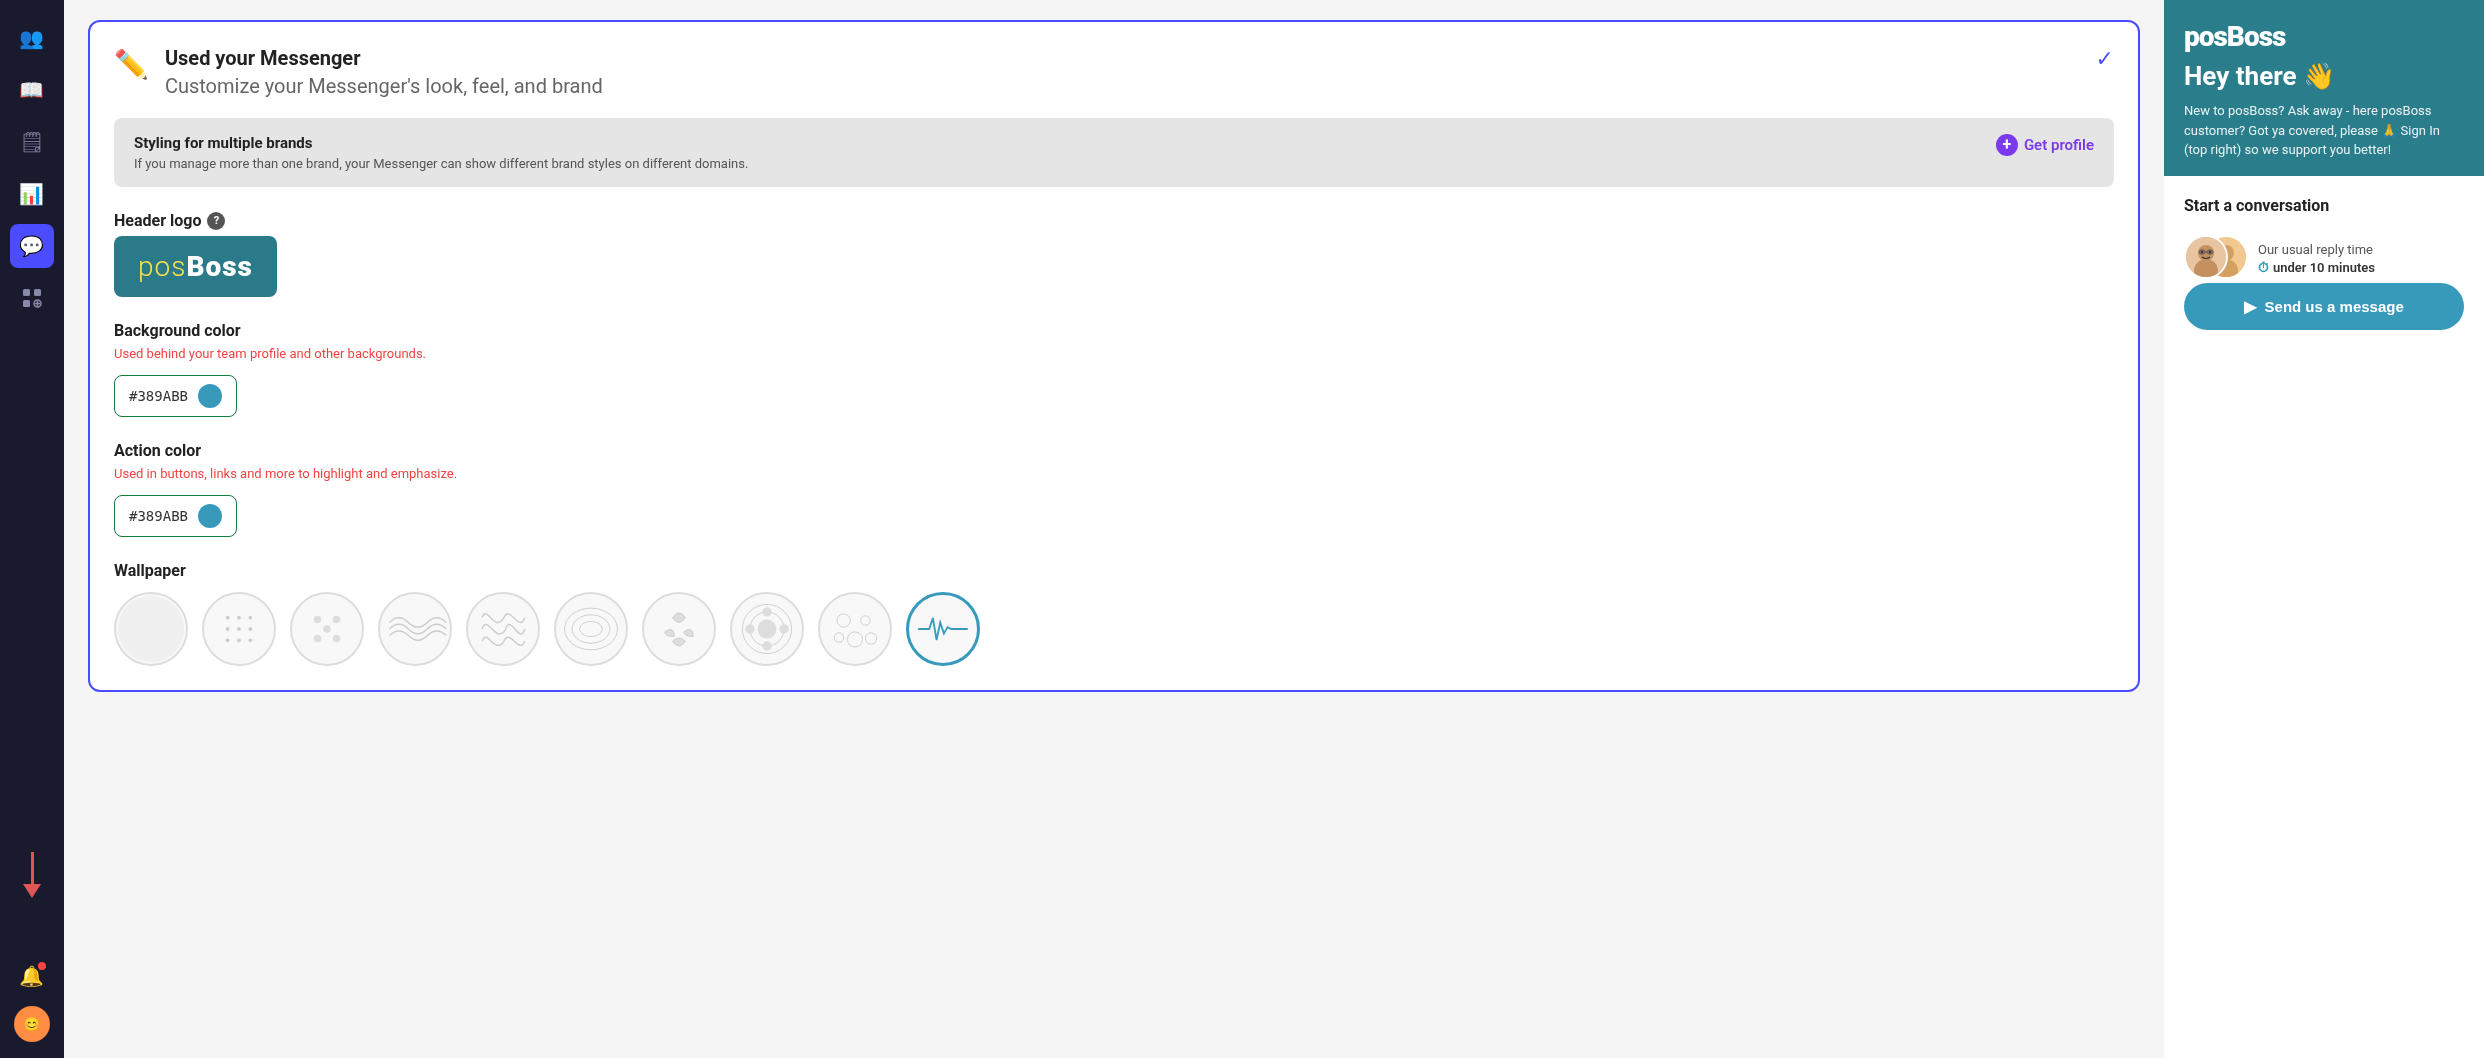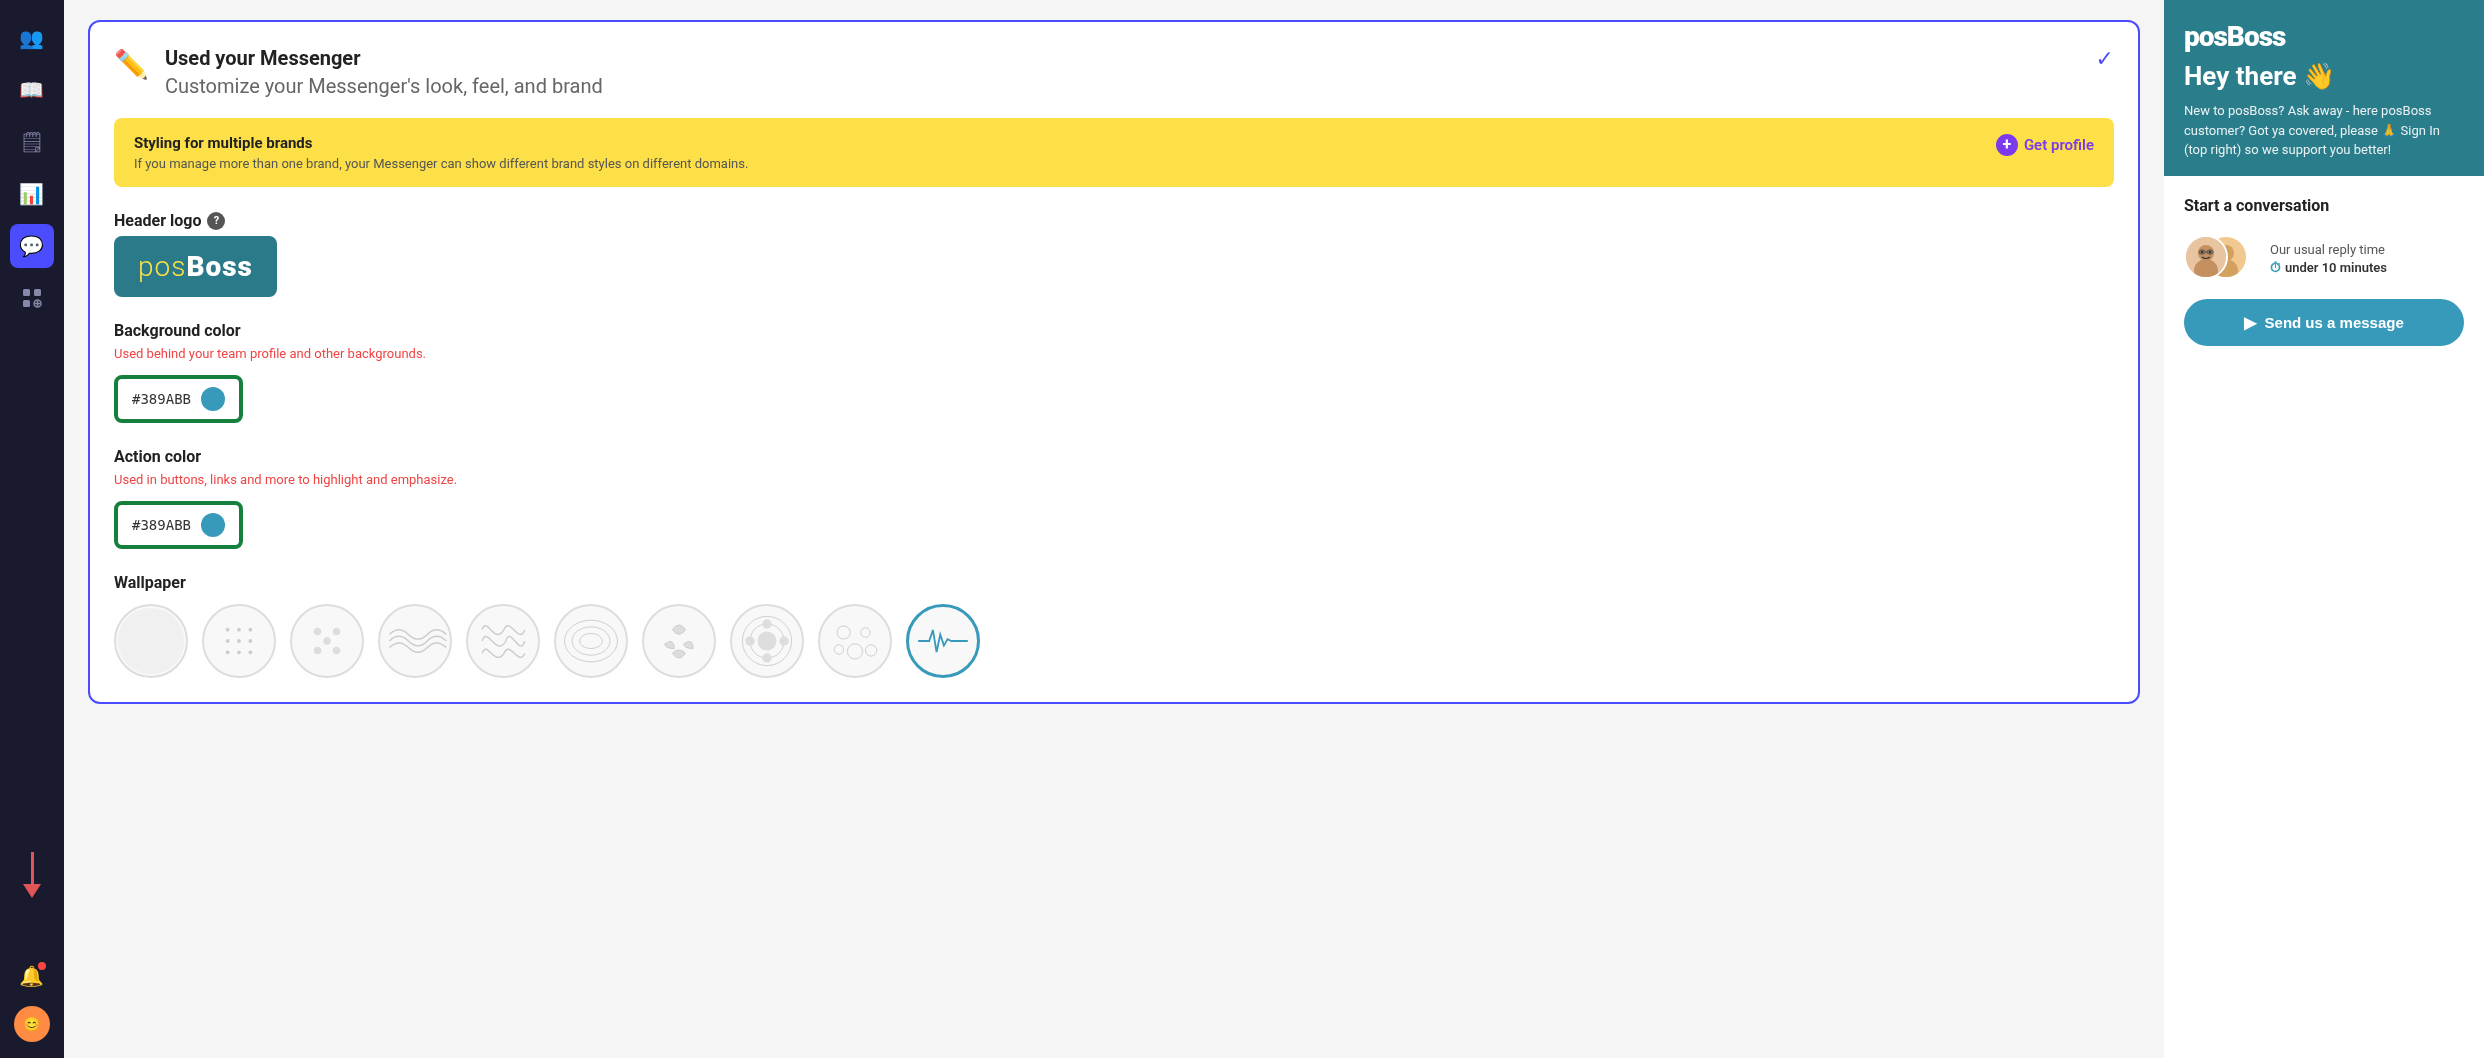--- a/index.html
+++ b/index.html
@@ -138,21 +138,21 @@
       margin-top: 4px;
     }
     .chevron-down {
       color: #4c4cff;
       font-size: 22px;
       cursor: pointer;
     }
 
     
     .brands-banner {
-      background: #fde047;
+      background: #e5e5e5;
       border-radius: 8px;
       padding: 16px 20px;
       margin-bottom: 24px;
       display: flex;
       align-items: flex-start;
       justify-content: space-between;
     }
     .brands-banner-text .brands-title {
       font-size: 15px;
       font-weight: 700;
@@ -231,21 +231,21 @@
       letter-spacing: 1px;
     }
 
     
     .color-row {
       display: flex;
       align-items: center;
       gap: 10px;
       margin-bottom: 24px;
       background: #fff;
-      border: 4px solid #15803d;
+      border: 1px solid #15803d;
       border-radius: 8px;
       padding: 8px 14px;
       width: fit-content;
     }
     .color-value {
       font-size: 14px;
       color: #333;
       font-family: monospace;
     }
     .color-swatch {
@@ -327,22 +327,21 @@
     }
     .start-conversation-title {
       font-size: 16px;
       font-weight: 700;
       color: #222;
       margin-bottom: 20px;
     }
     .agent-row {
       display: flex;
       align-items: center;
-      gap: 16px;
-      margin-bottom: 16px;
+      gap: 4px;
     }
     .agent-avatars {
       position: relative;
       width: 70px;
       height: 48px;
     }
     .agent-avatar {
       width: 44px;
       height: 44px;
       border-radius: 50%;

